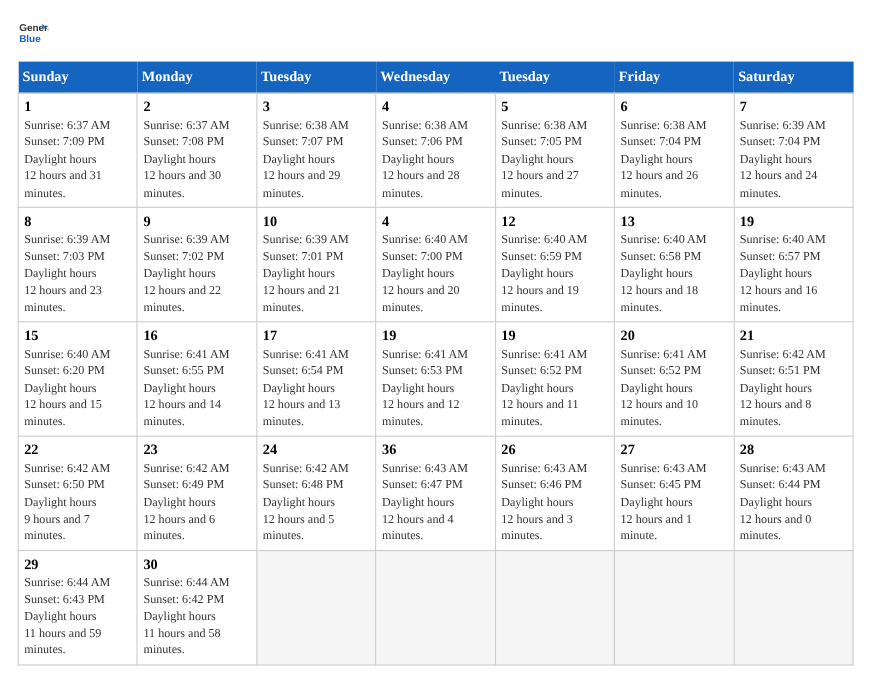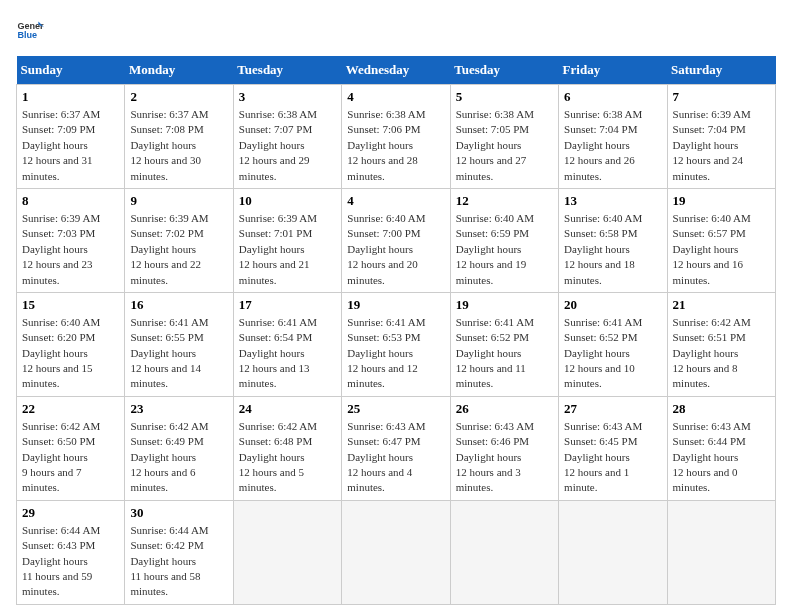--- a/index.html
+++ b/index.html
@@ -320,21 +320,21 @@
         <td>
         <span class="day-number">24</span>
         <div class="day-info">
           <span>Sunrise: 6:42 AM</span><br>
           <span>Sunset: 6:48 PM</span><br>
           <span>Daylight hours</span><br>
           <span>12 hours and 5 minutes.</span>
         </div>
       </td>
         <td>
-        <span class="day-number">25</span>
+        <span class="day-number">36</span>
         <div class="day-info">
           <span>Sunrise: 6:43 AM</span><br>
           <span>Sunset: 6:47 PM</span><br>
           <span>Daylight hours</span><br>
           <span>12 hours and 4 minutes.</span>
         </div>
       </td>
         <td>
         <span class="day-number">26</span>
         <div class="day-info">

